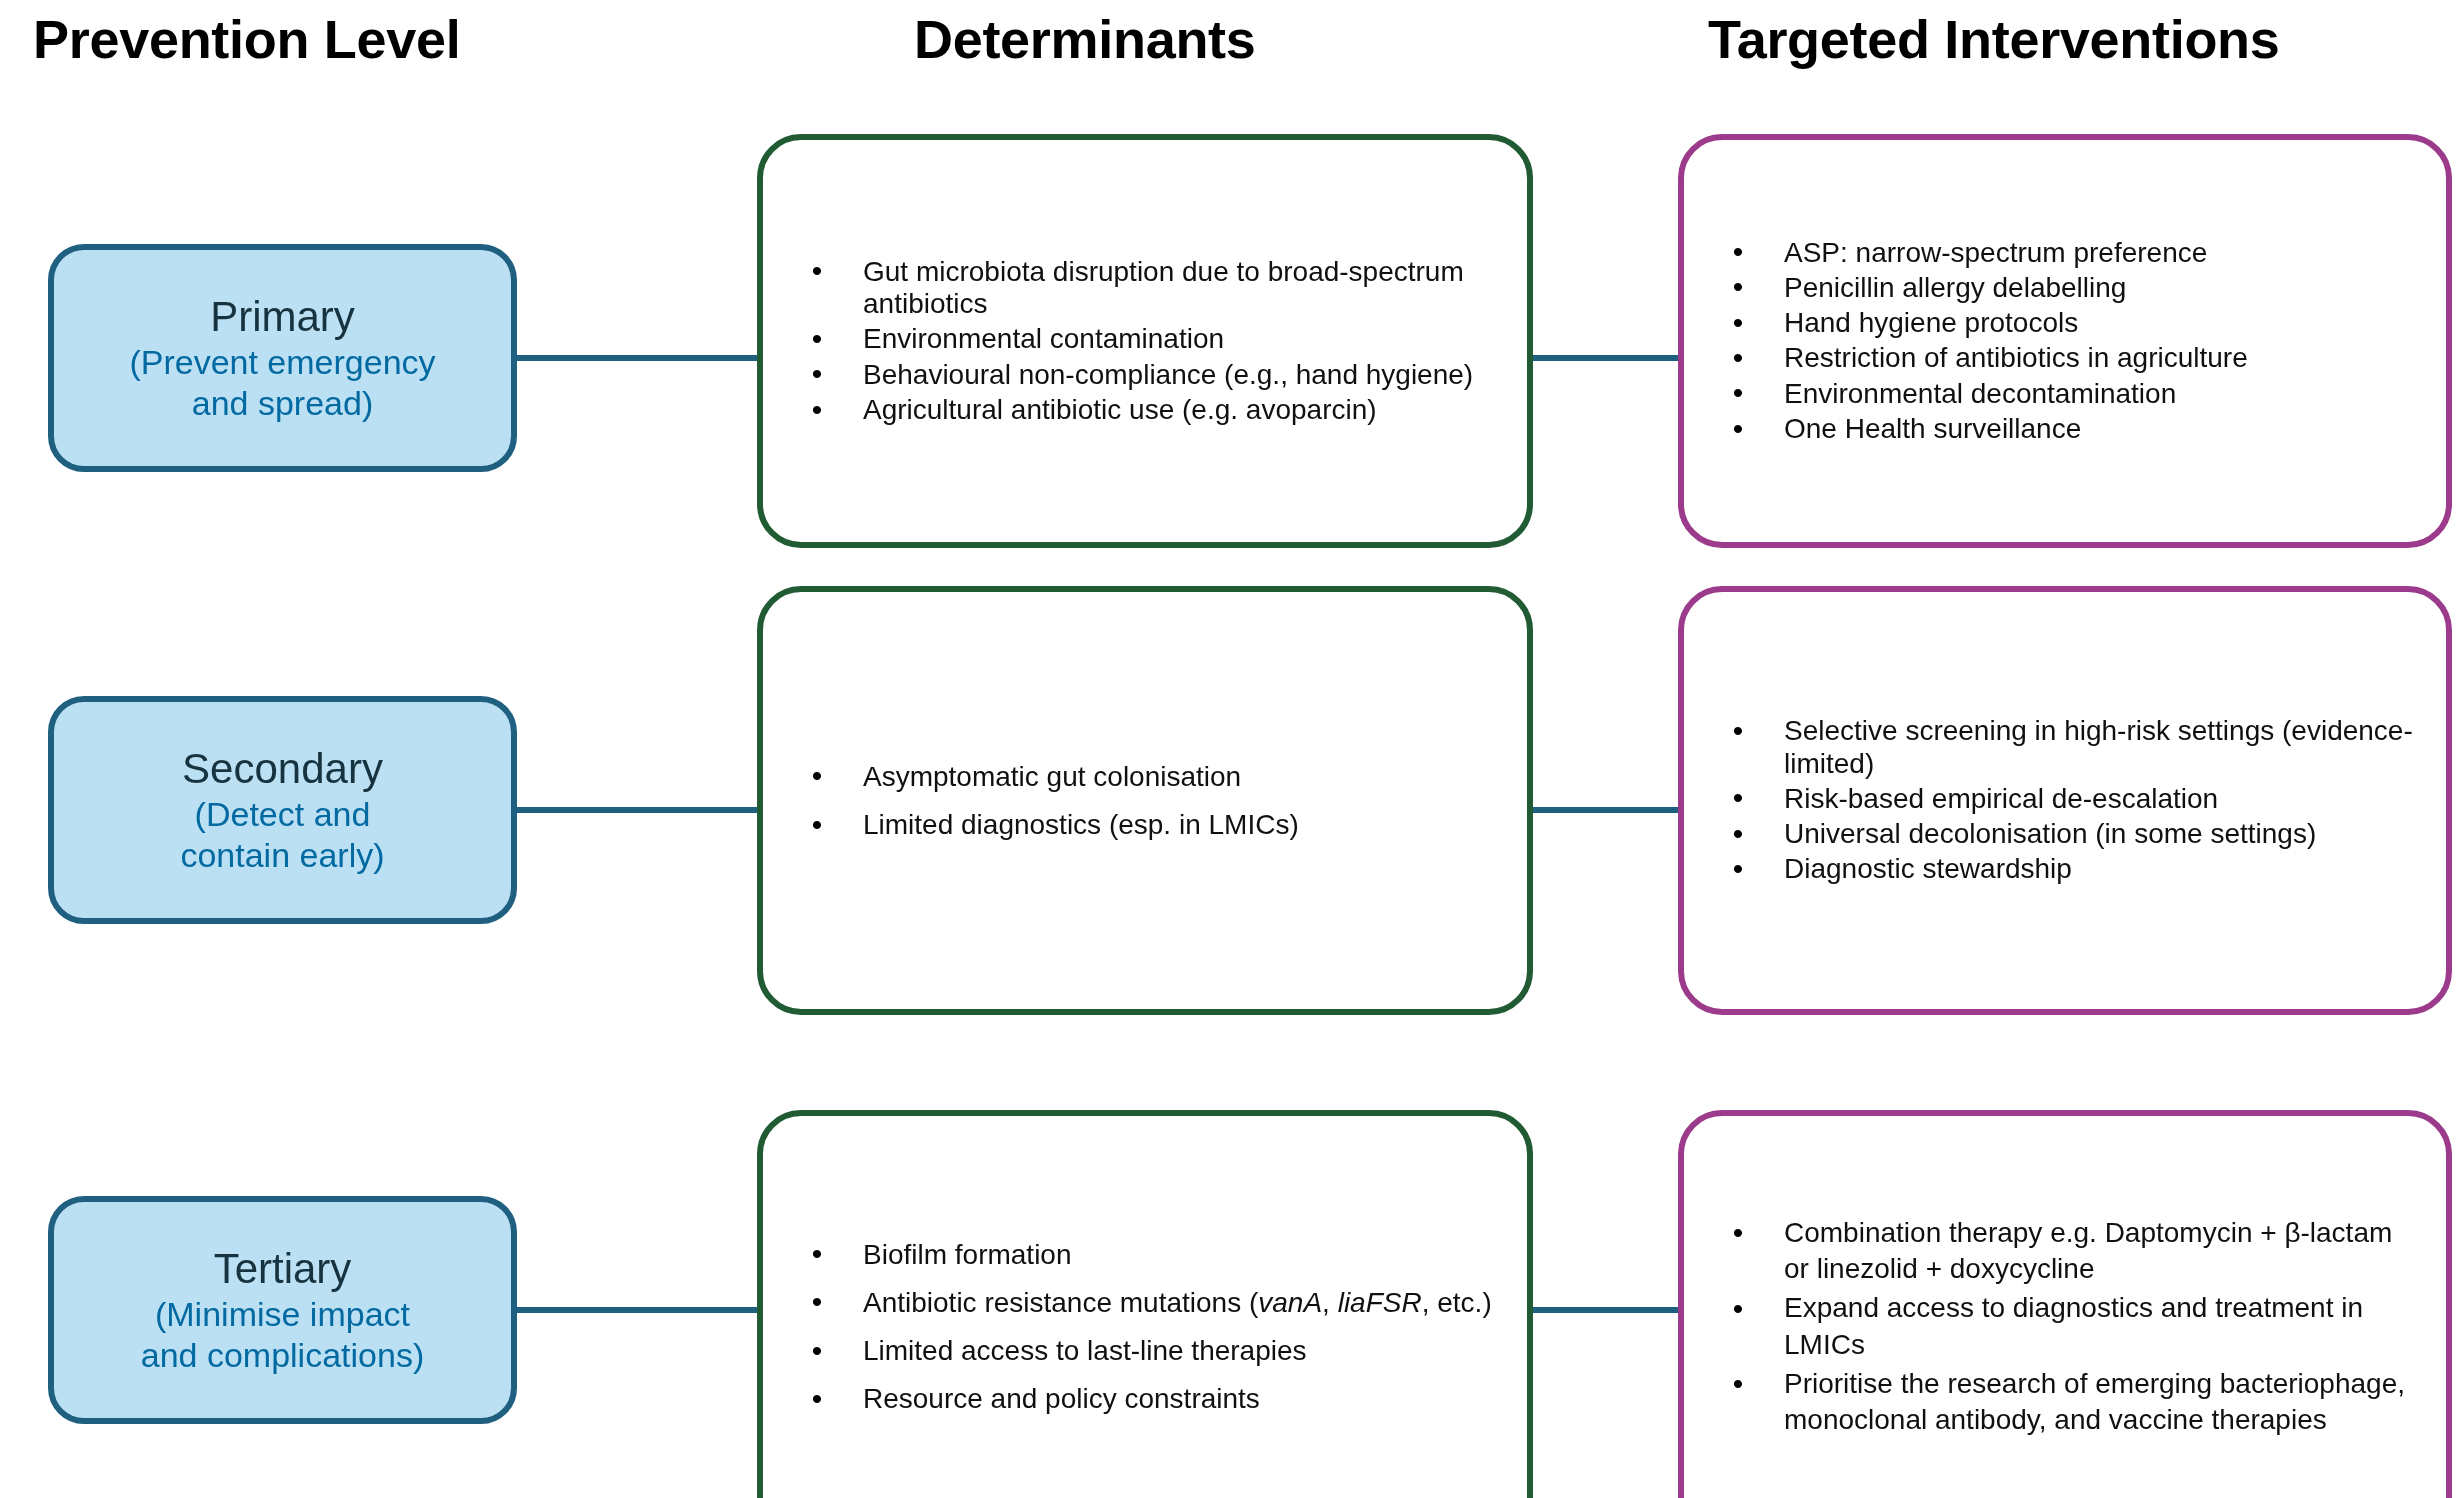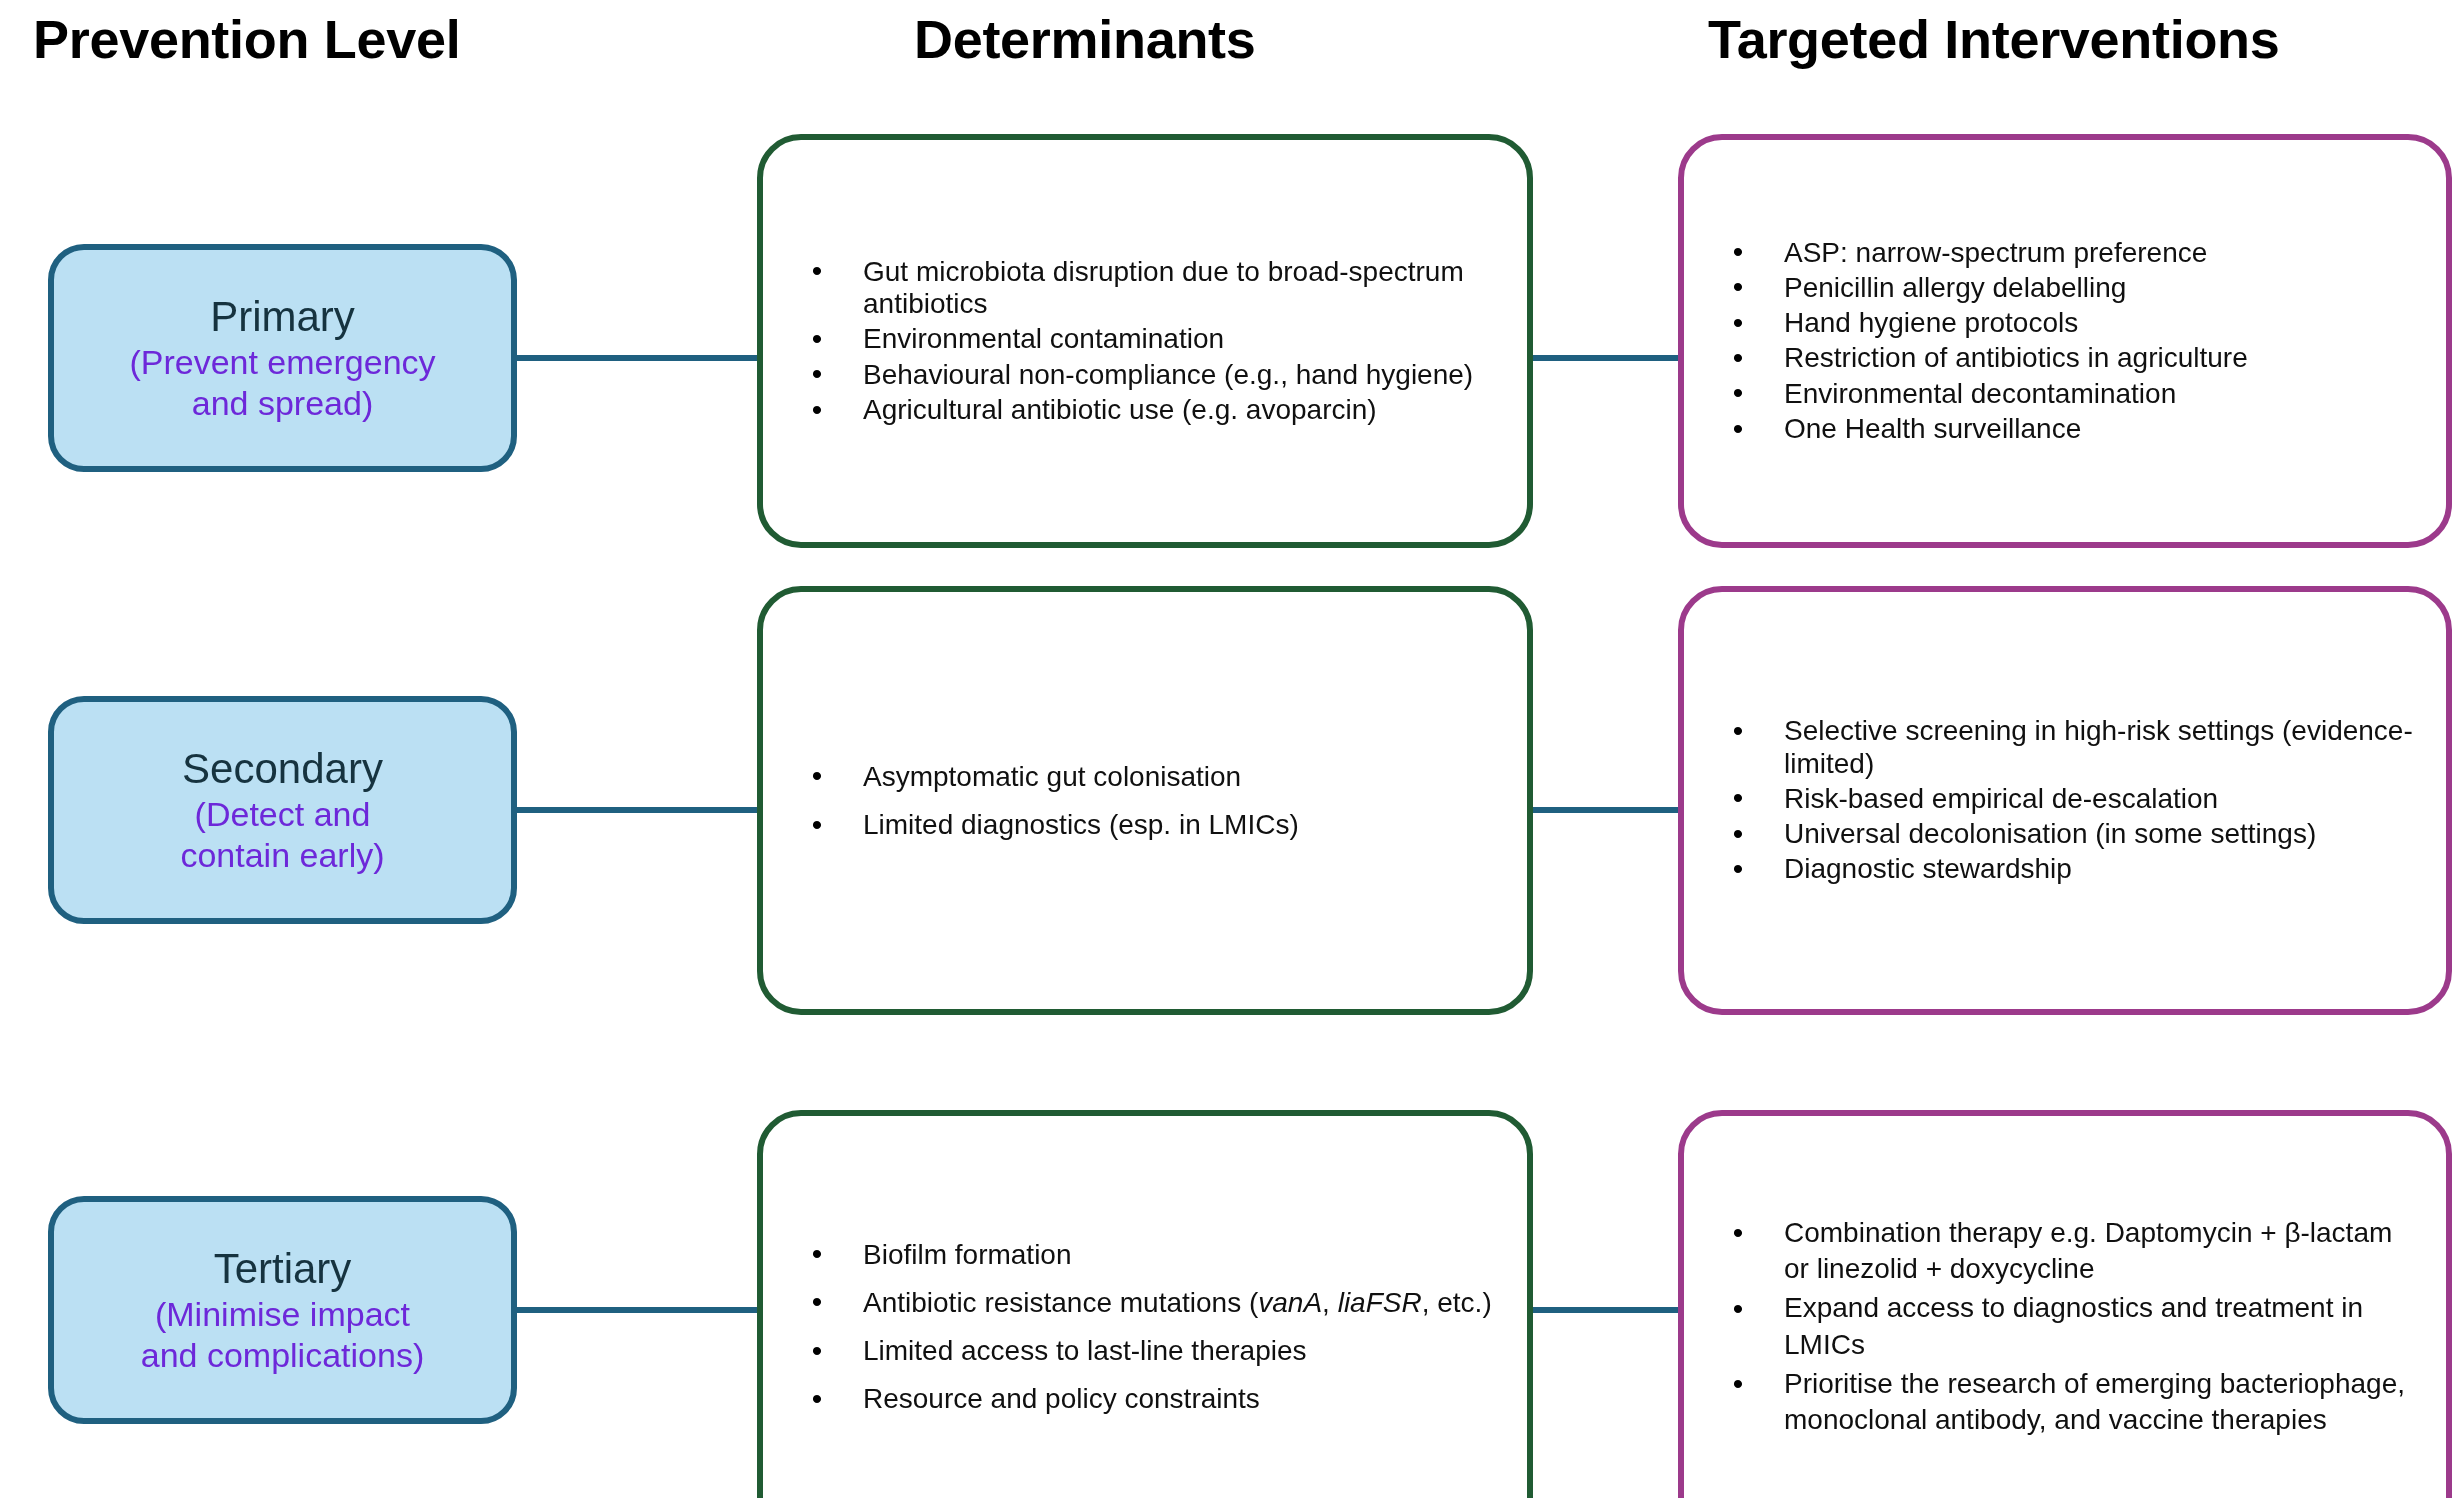--- a/index.html
+++ b/index.html
@@ -75,21 +75,21 @@
   .row-3 .level-box { top: 148px; height: 228px; }
 
   .level-title {
     font-size: 42px;
     line-height: 1.12;
     color: #16333f;
   }
   .level-sub {
     font-size: 34px;
     line-height: 1.14;
-    color: #6d28d9;
+    color: #0369a1;
     margin-top: 2.8px;
   }
 
   
   .list-box {
     position: absolute;
     box-sizing: border-box;
     background: #ffffff;
     border-radius: 44px;
     display: flex;

